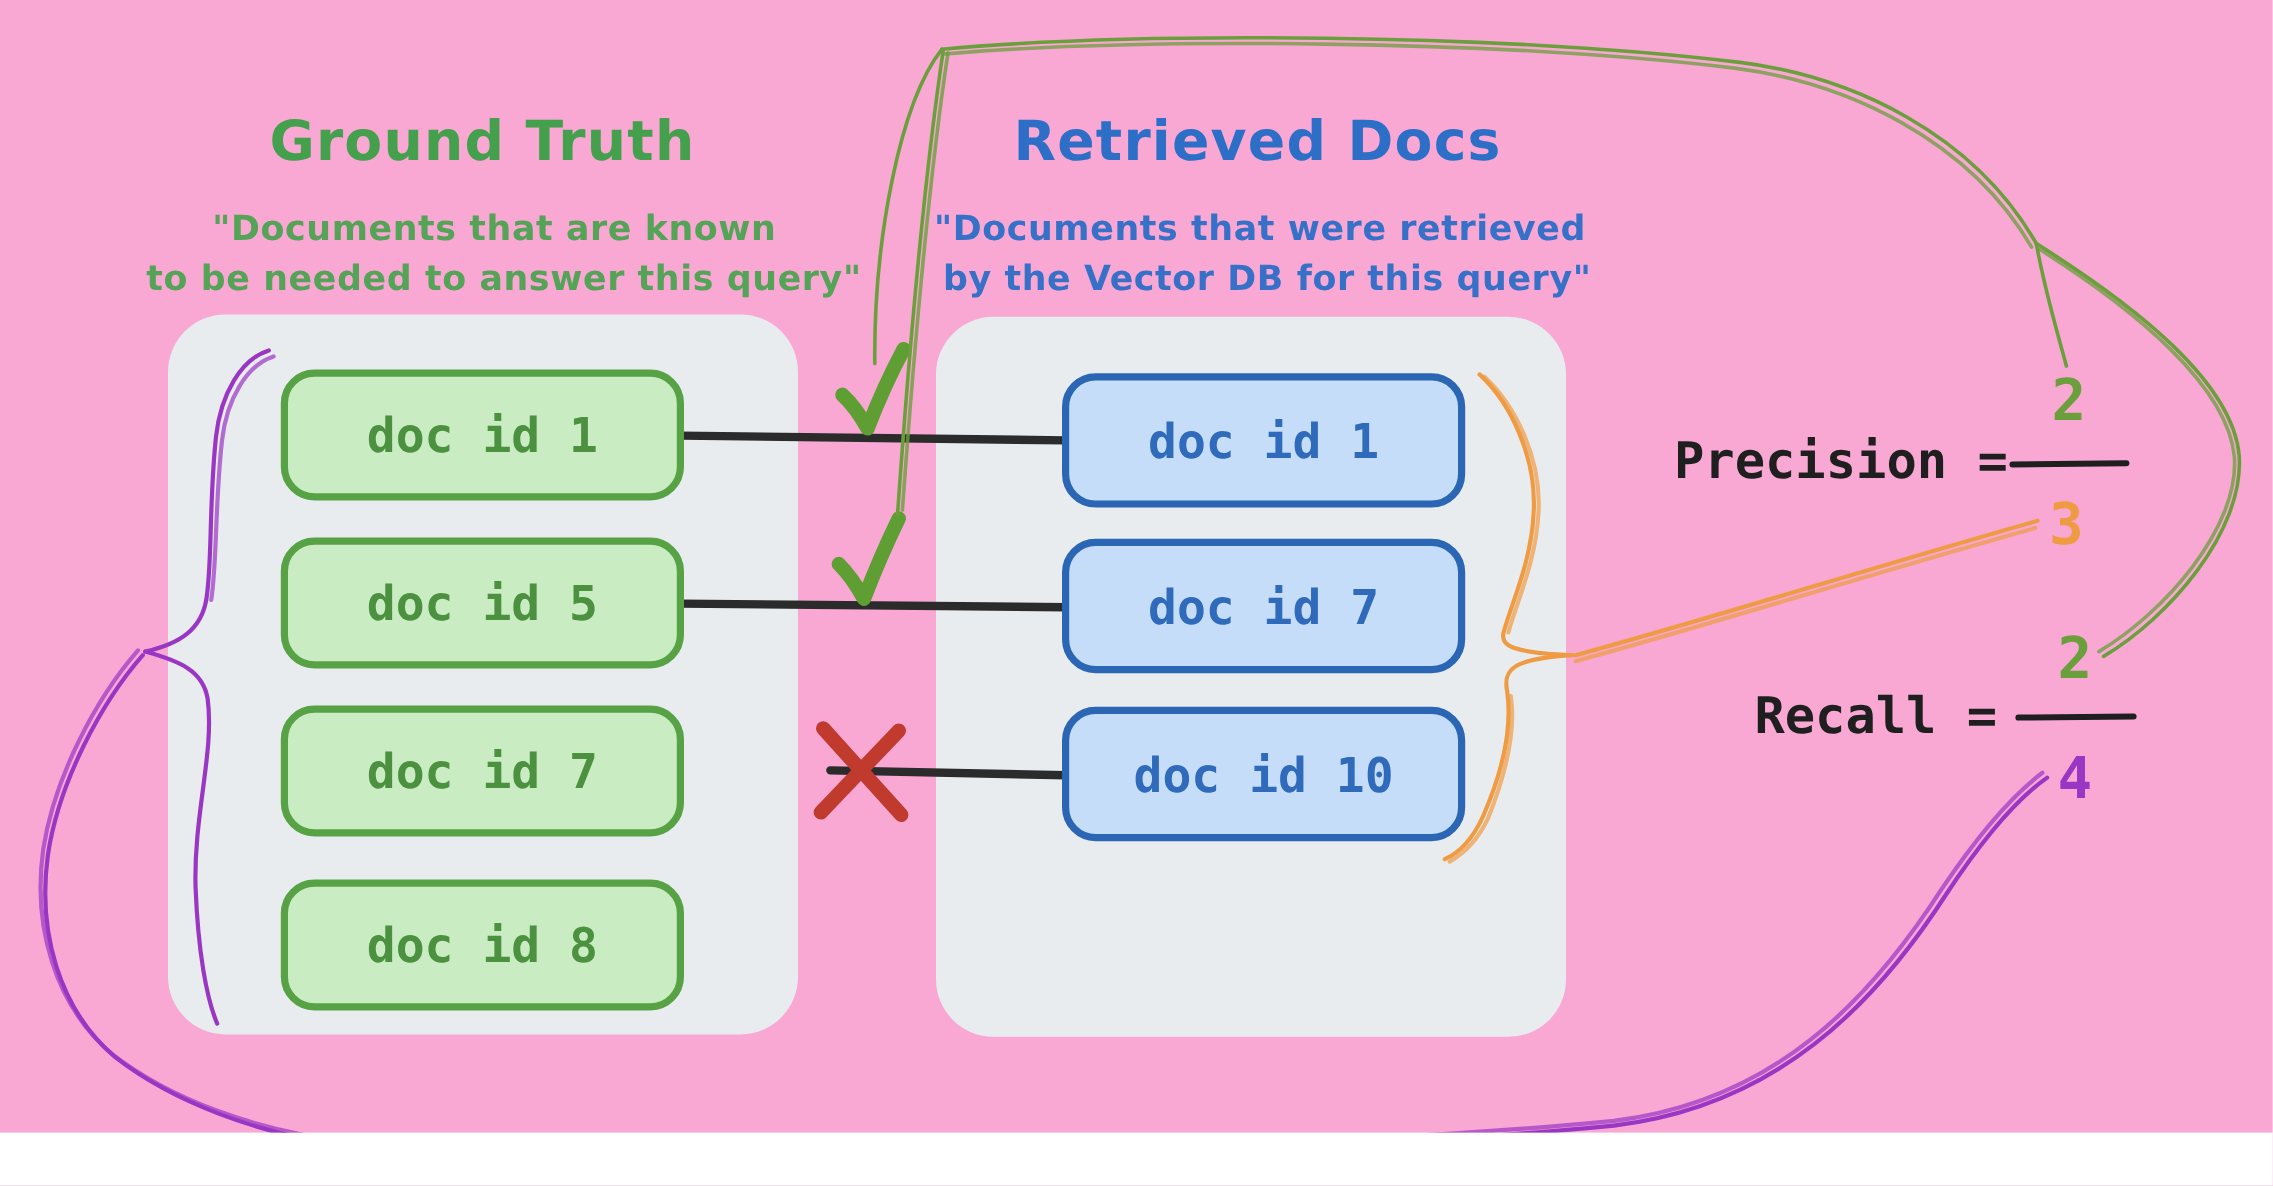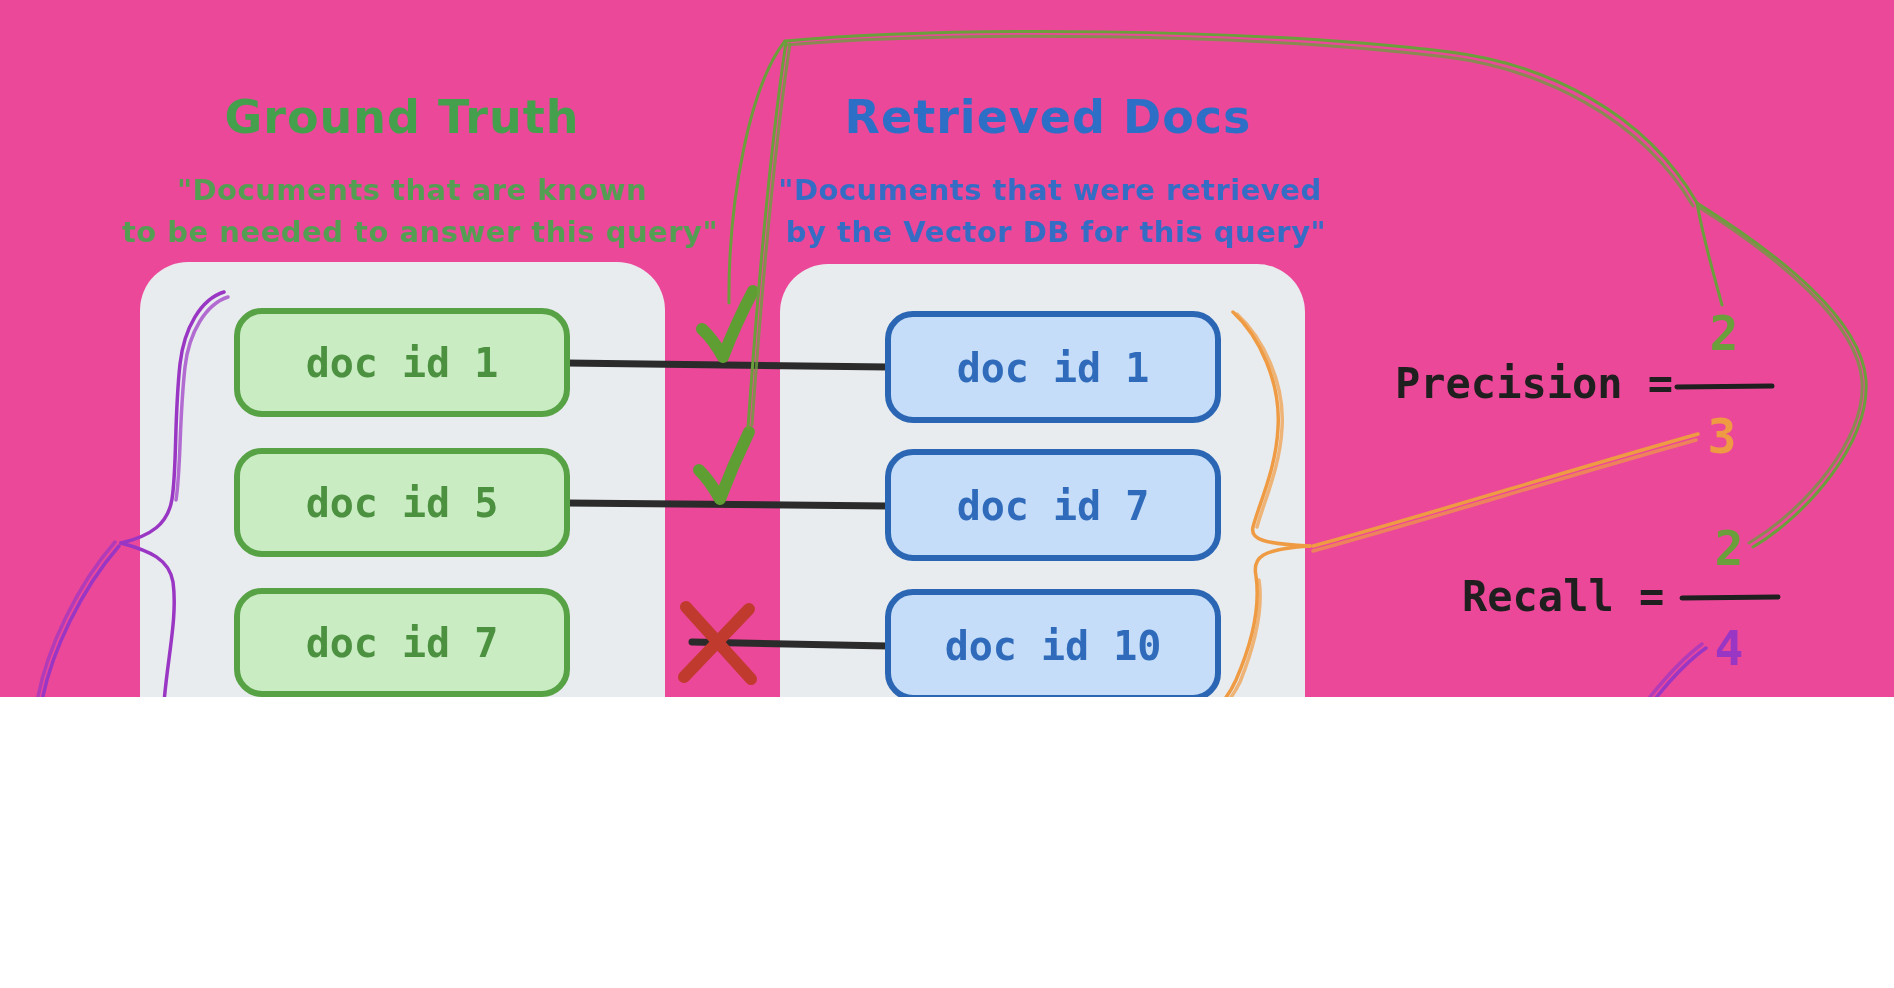--- a/index.html
+++ b/index.html
@@ -1,16 +1,16 @@
 <!DOCTYPE html>
 <html><head>
 <meta charset="utf-8">
 <style>
   html,body{margin:0;padding:0;background:#ffffff;}
-  .stage{position:relative;width:1894px;height:697px;background:#ec4899;overflow:hidden;
+  .stage{position:relative;width:1894px;height:944px;background:#f9a8d4;overflow:hidden;
          font-family:"DejaVu Sans", sans-serif;}
   svg{position:absolute;inset:0;}
   text{user-select:none;}
   .hand-title{font-family:"DejaVu Sans", sans-serif;font-weight:bold;font-size:46px;letter-spacing:1px;}
   .hand-quote{font-family:"DejaVu Sans", sans-serif;font-weight:bold;font-size:29px;letter-spacing:0.5px;opacity:0.95;}
   .doc-label{font-family:"DejaVu Sans Mono", monospace;font-weight:bold;font-size:40px;}
   .formula-label{font-family:"DejaVu Sans Mono", monospace;font-weight:bold;font-size:42px;}
   .fraction-digit{font-family:"DejaVu Sans Mono", monospace;font-weight:bold;font-size:48px;}
 </style>
 </head>

